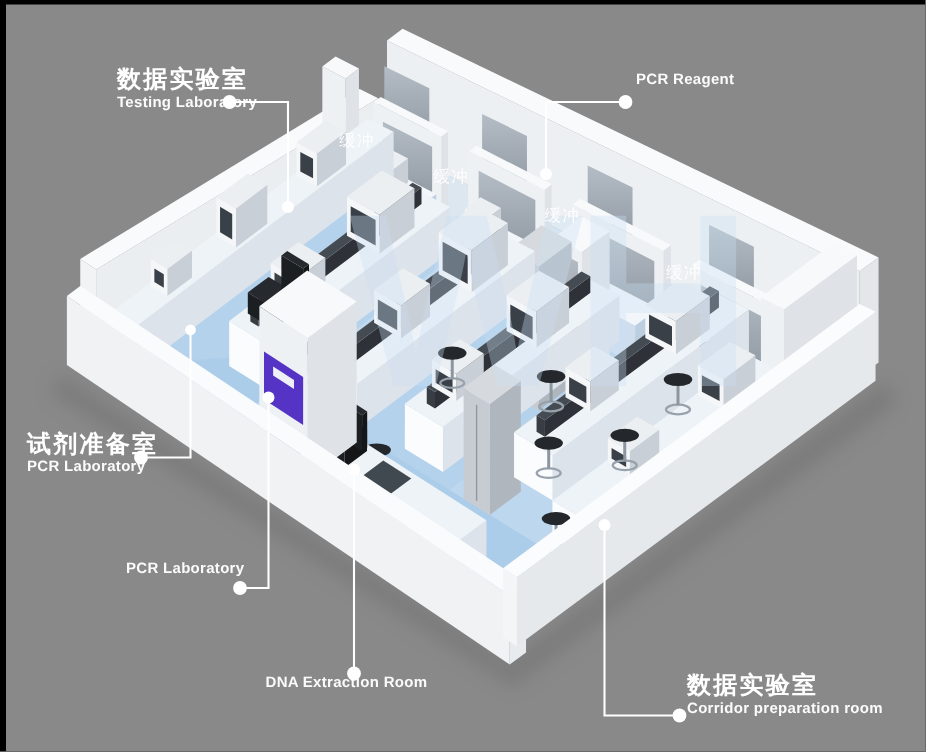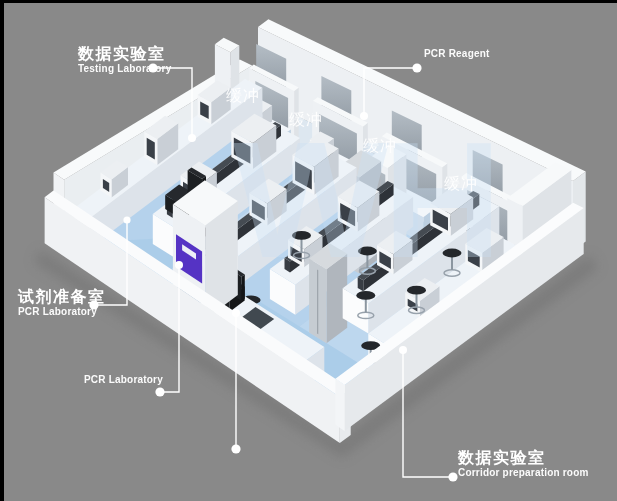--- a/index.html
+++ b/index.html
@@ -12,21 +12,21 @@
   .frame-left{position:absolute;left:0;top:0;width:4px;height:501px;}
   svg.layer{position:absolute;left:0;top:0;}
   #watermark{
     position:absolute;left:205px;top:118px;
     font-size:165px;font-weight:700;letter-spacing:-6px;
     opacity:.34;pointer-events:none;line-height:1;margin-left:28px;
   }
   .callout{position:absolute;color:#fff;line-height:1.2;white-space:nowrap;text-align:left;}
   .callout .zh{font-size:16px;font-weight:700;letter-spacing:1.5px;}
   .callout .en{font-size:10px;font-weight:700;opacity:.97;letter-spacing:.2px;}
-  .buf{position:absolute;color:#fff;font-size:16px;letter-spacing:1px;opacity:.95;}
+  .buf{position:absolute;color:#fff;font-size:11px;letter-spacing:1px;opacity:.95;}
 </style>
 </head>
 <body>
 
 <div id="stage" style="background: rgb(137, 137, 137);">
 
   <svg class="layer" id="scene" width="617" height="501" viewBox="0 0 617 501">
     <defs>
       <linearGradient id="gl" x1="0" y1="0" x2="0" y2="1">
         <stop offset="0" id="gl1" stop-color="#b4bdc5"></stop>
@@ -359,20 +359,21 @@
     <div class="en">PCR Reagent</div>
   </div>
   <div class="callout" style="left:18px;top:287px">
     <div class="zh">试剂准备室</div>
     <div class="en">PCR Laboratory</div>
   </div>
   <div class="callout" style="left:84px;top:374px">
     <div class="en">PCR Laboratory</div>
   </div>
   <div class="callout" style="left:177px;top:450px">
+    <div class="en">DNA Extraction Room</div>
   </div>
   <div class="callout" style="left:458px;top:448px">
     <div class="zh">数据实验室</div>
     <div class="en">Corridor preparation room</div>
   </div>
 
   <div class="frame-top" style="background: rgb(0, 0, 0);"></div>
   <div class="frame-left" style="background: rgb(0, 0, 0);"></div>
 </div>
 

